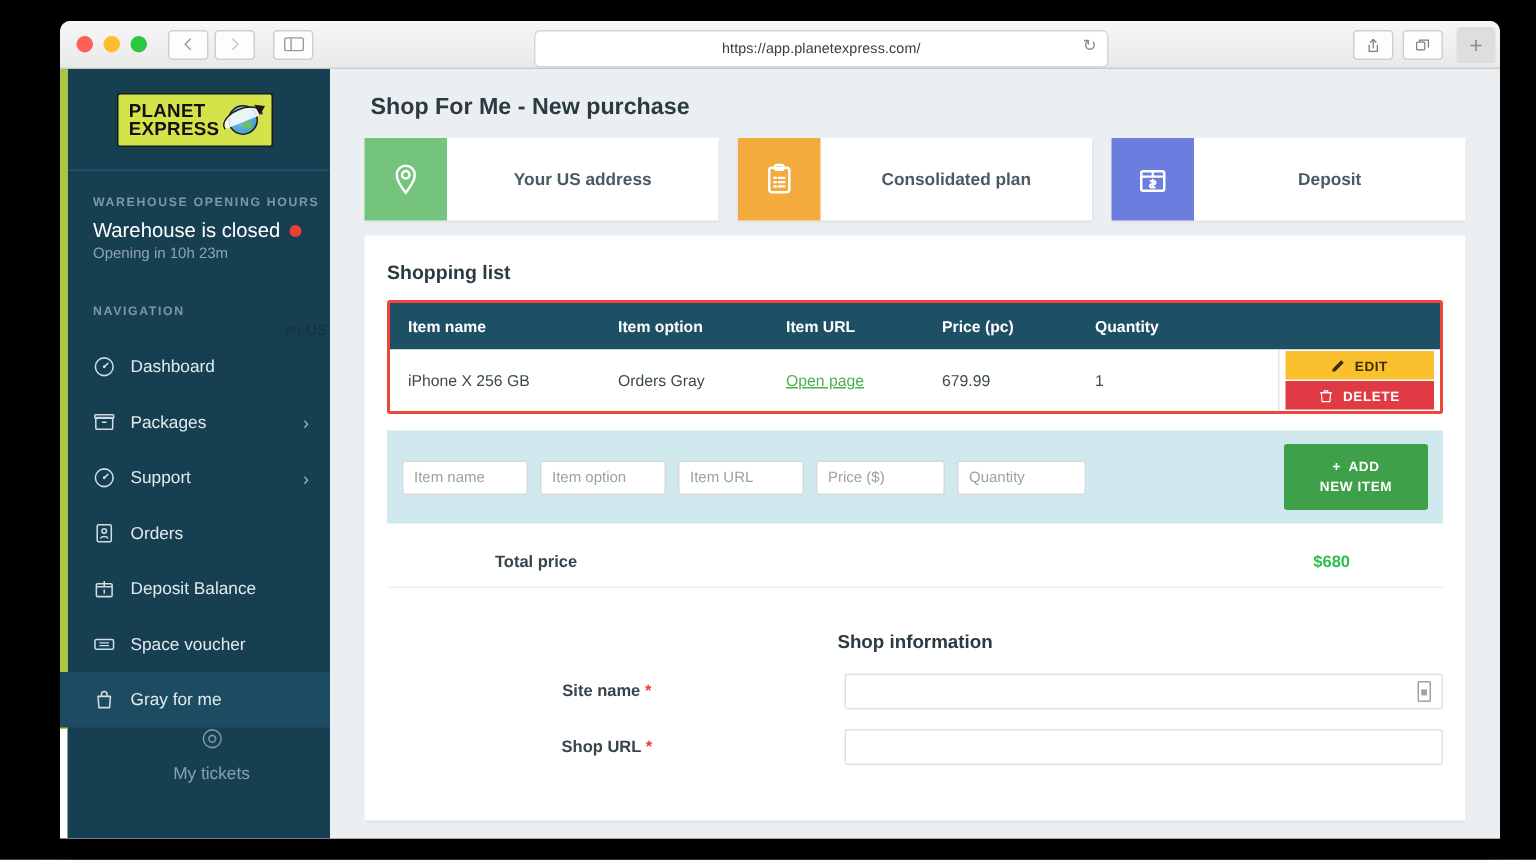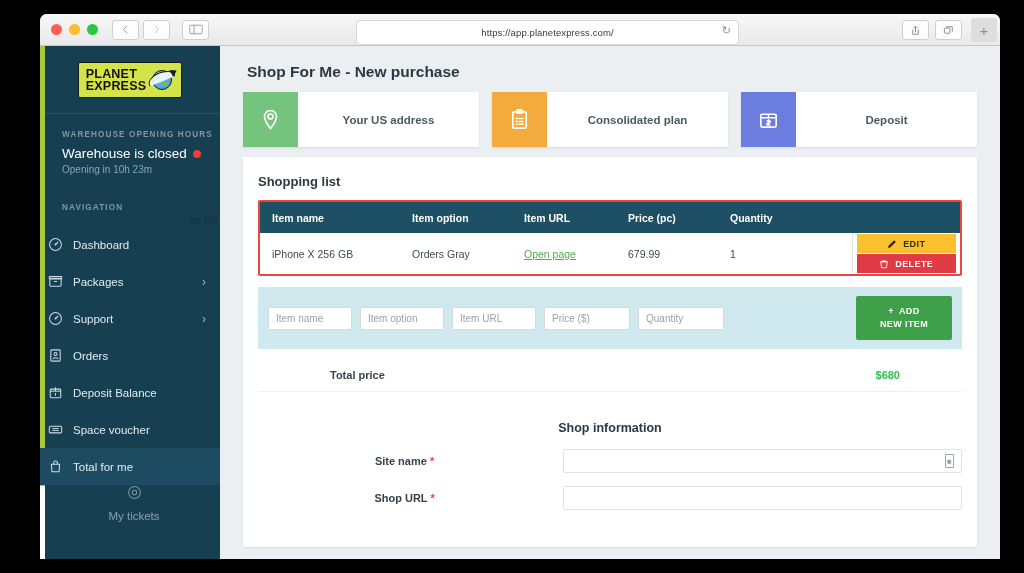--- a/index.html
+++ b/index.html
@@ -172,21 +172,21 @@
   #locale-tag {
     position: absolute; right: 2px; top: 26px;
     font-size: 10px; color: #11313f;
   }
 
   .nav-list { margin-top: 14px; }
   .nav-item {
     position: relative;
     height: 37px;
     display: flex; align-items: center;
-    padding-left: 8px;
+    padding-left: 22px;
     font-size: 11.5px; color: #e3eaee;
     gap: 10px;
   }
   .nav-item.active { background: #1d4c62; }
   .nav-item .ic { width: 15px; height: 15px; flex: 0 0 15px; color: #cfdce2; }
   .nav-item .ic svg { width: 15px; height: 15px; display: block; }
   .nav-item .chev {
     position: absolute; right: 14px; top: 50%; transform: translateY(-50%);
     color: #9fb5be; font-size: 12px;
   }
@@ -497,21 +497,21 @@
           <span>Space voucher</span>
         </div>
 
         <div class="nav-item active">
           <span class="ic">
             <svg viewBox="0 0 16 16">
                 <path d="M3.6 5.6 H12.4 L11.8 13.6 H4.2 Z" fill="none" stroke="currentColor" stroke-width="1.1" stroke-linejoin="round"></path>
                 <path d="M6 5.6 V4.2a2 2 0 0 1 4 0 V5.6" fill="none" stroke="currentColor" stroke-width="1.1"></path>
               </svg>
           </span>
-          <span>Total for me</span>
+          <span>Gray for me</span>
         </div>
 
         <div class="nav-item partial">
           <span class="ic">
             <svg viewBox="0 0 16 16">
                 <circle cx="8" cy="8" r="6.3" fill="none" stroke="currentColor" stroke-width="1.1"></circle>
                 <circle cx="8" cy="8" r="2.4" fill="none" stroke="currentColor" stroke-width="1.1"></circle>
               </svg>
           </span>
           <span>My tickets</span>

